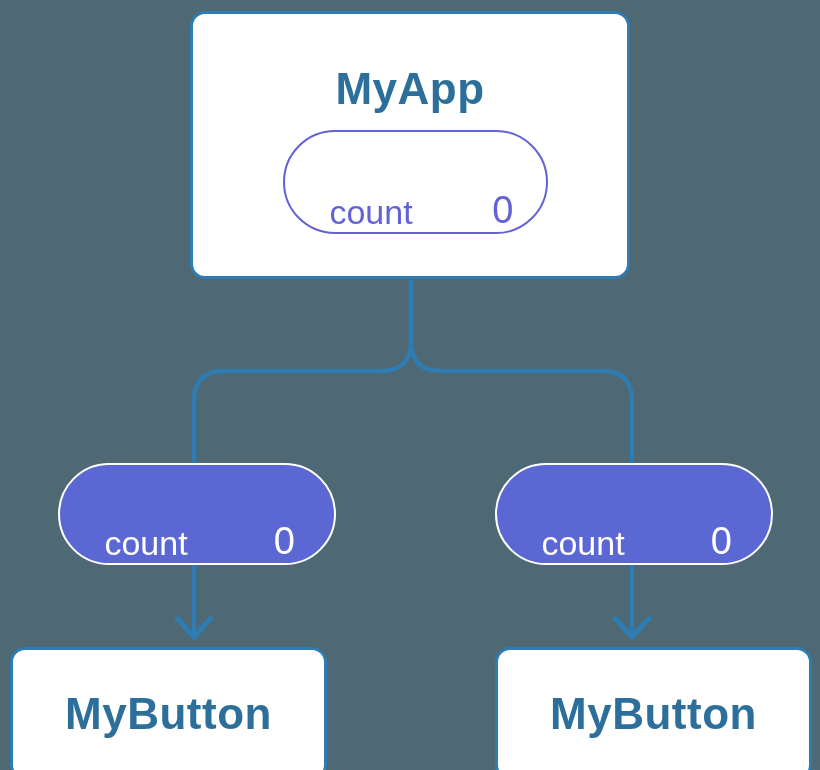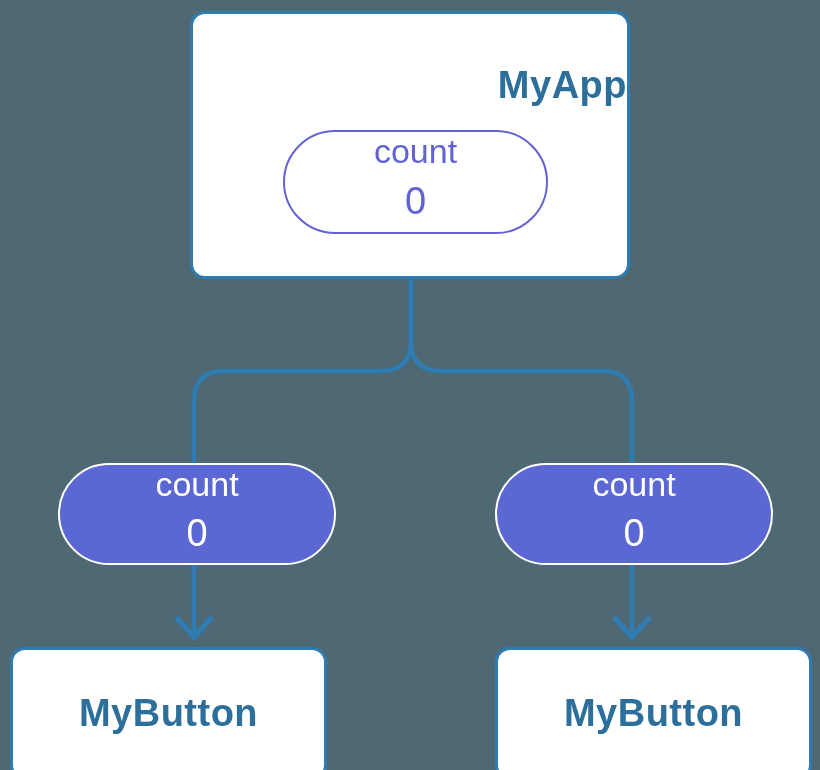--- a/index.html
+++ b/index.html
@@ -38,38 +38,37 @@
     border-radius: 15px;
     z-index: 2;
   }
   .node-root { left: 190px; top: 11px; width: 440px; height: 268px; }
   .node-leaf { width: 317px; height: 133px; display: flex; align-items: center; justify-content: center; }
   .node-leaf-left  { left: 10px;  top: 647px; }
   .node-leaf-right { left: 495px; top: 647px; }
 
   .node-title {
     color: var(--node-text, #2d6f9b);
-    font-size: 38px;
+    font-size: 44px;
     font-weight: 600;
     letter-spacing: 0.5px;
-    text-align: right;
+    text-align: center;
   }
   .node-root .node-title {
     position: absolute;
     left: 0; top: 50px;
     width: 100%;
   }
 
   .pill {
     display: flex;
-    align-items: center;
+    align-items: flex-end;
     border-radius: 52px;
     overflow: hidden;
     z-index: 2;
-    flex-direction: column;
   }
   .pill .pill-name,
   .pill .pill-value {
     display: flex;
     align-items: center;
     justify-content: center;
   }
   .pill .pill-name { width: 172px; flex: 0 0 auto; font-size: 34px; }
   .pill .pill-value { flex: 1 1 auto; font-size: 38px; }
   .pill .pill-divider { flex: 0 0 auto; width: 2.5px; }

